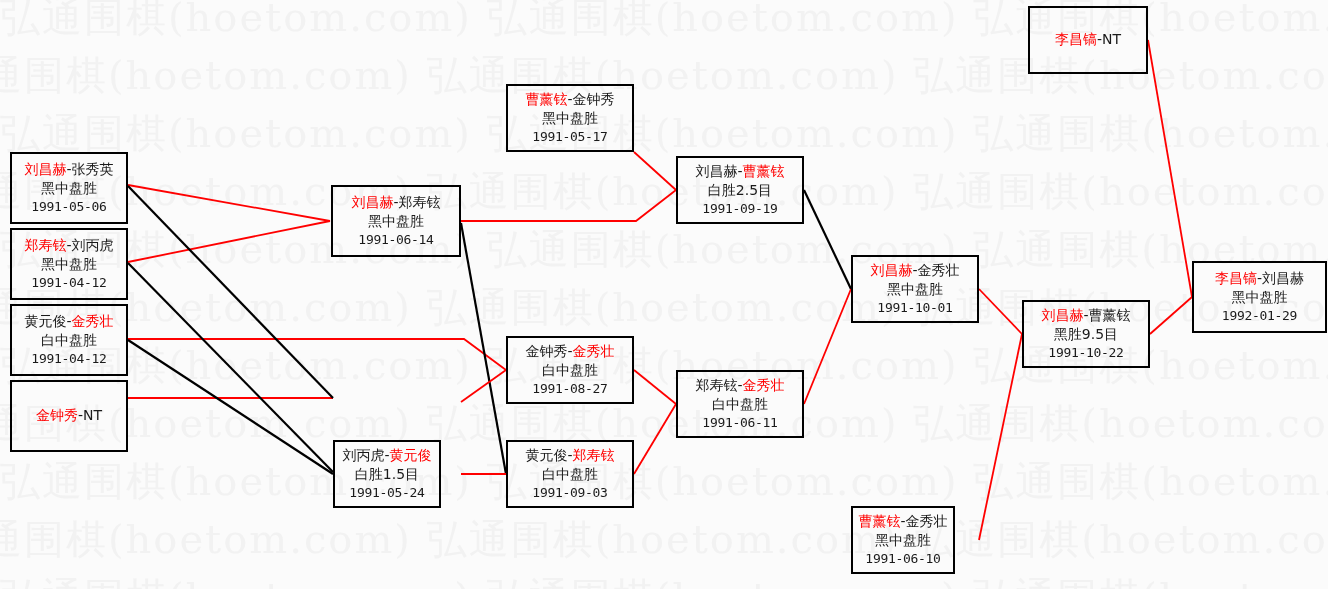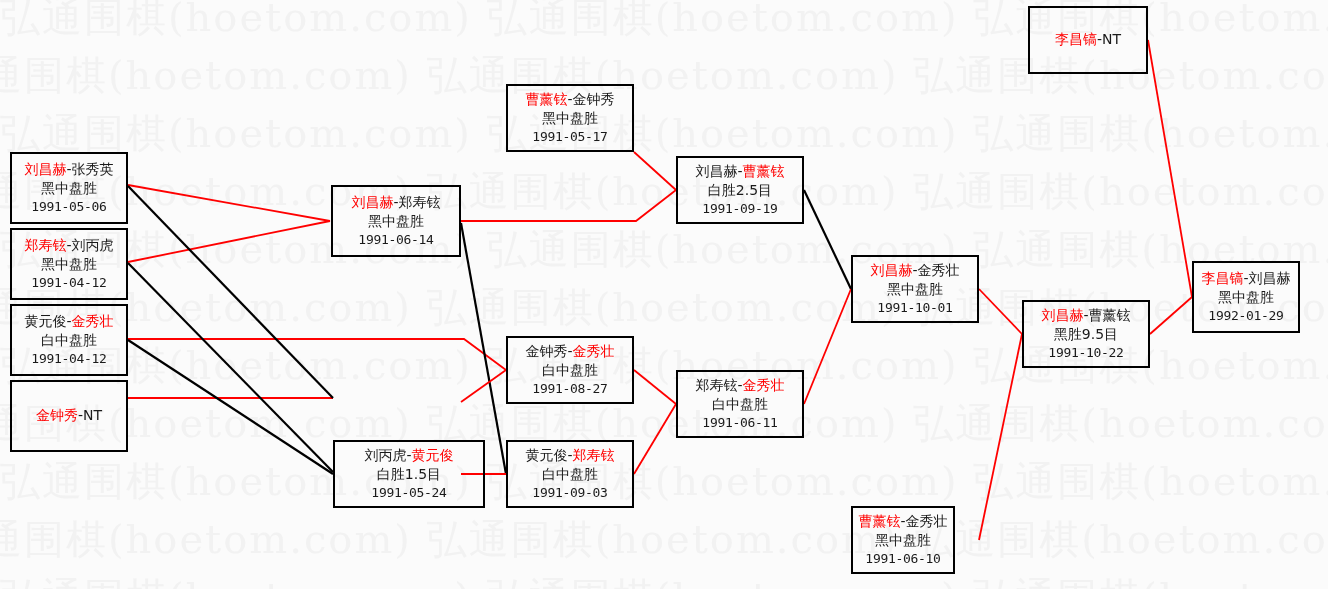--- a/index.html
+++ b/index.html
@@ -135,21 +135,21 @@
         <div class="date">1991-04-12</div>
       </div>
       <div class="game-box" id="r1m4" style="left: 10px; top: 380px; width: 118px; height: 72px; border-color: rgb(0, 0, 0);">
         <div class="players"><span class="pw">金钟秀</span><span class="dash">-</span><span class="pl">NT</span></div>
       </div>
       <div class="game-box" id="r2m1" style="left: 331px; top: 185px; width: 130px; height: 72px; border-color: rgb(0, 0, 0);">
         <div class="players"><span class="pw">刘昌赫</span><span class="dash">-</span><span class="pl">郑寿铉</span></div>
         <div class="result">黑中盘胜</div>
         <div class="date">1991-06-14</div>
       </div>
-      <div class="game-box" id="r2m3" style="left: 333px; top: 440px; width: 152px; height: 68px; border-color: rgb(0, 0, 0);">
+      <div class="game-box" id="r2m3" style="left: 333px; top: 440px; width: 108px; height: 68px; border-color: rgb(0, 0, 0);">
         <div class="players"><span class="pl">刘丙虎</span><span class="dash">-</span><span class="pw">黄元俊</span></div>
         <div class="result">白胜1.5目</div>
         <div class="date">1991-05-24</div>
       </div>
       <div class="game-box" id="r3m0" style="left: 506px; top: 84px; width: 128px; height: 68px; border-color: rgb(0, 0, 0);">
         <div class="players"><span class="pw">曹薰铉</span><span class="dash">-</span><span class="pl">金钟秀</span></div>
         <div class="result">黑中盘胜</div>
         <div class="date">1991-05-17</div>
       </div>
       <div class="game-box" id="r3m1" style="left: 506px; top: 336px; width: 128px; height: 68px; border-color: rgb(0, 0, 0);">
@@ -183,20 +183,20 @@
         <div class="date">1991-06-10</div>
       </div>
       <div class="game-box" id="r6m1" style="left: 1022px; top: 300px; width: 128px; height: 68px; border-color: rgb(0, 0, 0);">
         <div class="players"><span class="pw">刘昌赫</span><span class="dash">-</span><span class="pl">曹薰铉</span></div>
         <div class="result">黑胜9.5目</div>
         <div class="date">1991-10-22</div>
       </div>
       <div class="game-box" id="r6m0" style="left: 1028px; top: 6px; width: 120px; height: 68px; border-color: rgb(0, 0, 0);">
         <div class="players"><span class="pw">李昌镐</span><span class="dash">-</span><span class="pl">NT</span></div>
       </div>
-      <div class="game-box" id="final" style="left: 1192px; top: 261px; width: 108px; height: 72px; border-color: rgb(0, 0, 0);">
+      <div class="game-box" id="final" style="left: 1192px; top: 261px; width: 135px; height: 72px; border-color: rgb(0, 0, 0);">
         <div class="players"><span class="pw">李昌镐</span><span class="dash">-</span><span class="pl">刘昌赫</span></div>
         <div class="result">黑中盘胜</div>
         <div class="date">1992-01-29</div>
       </div>
     </div>
 
 </div>
 
 </body></html>

